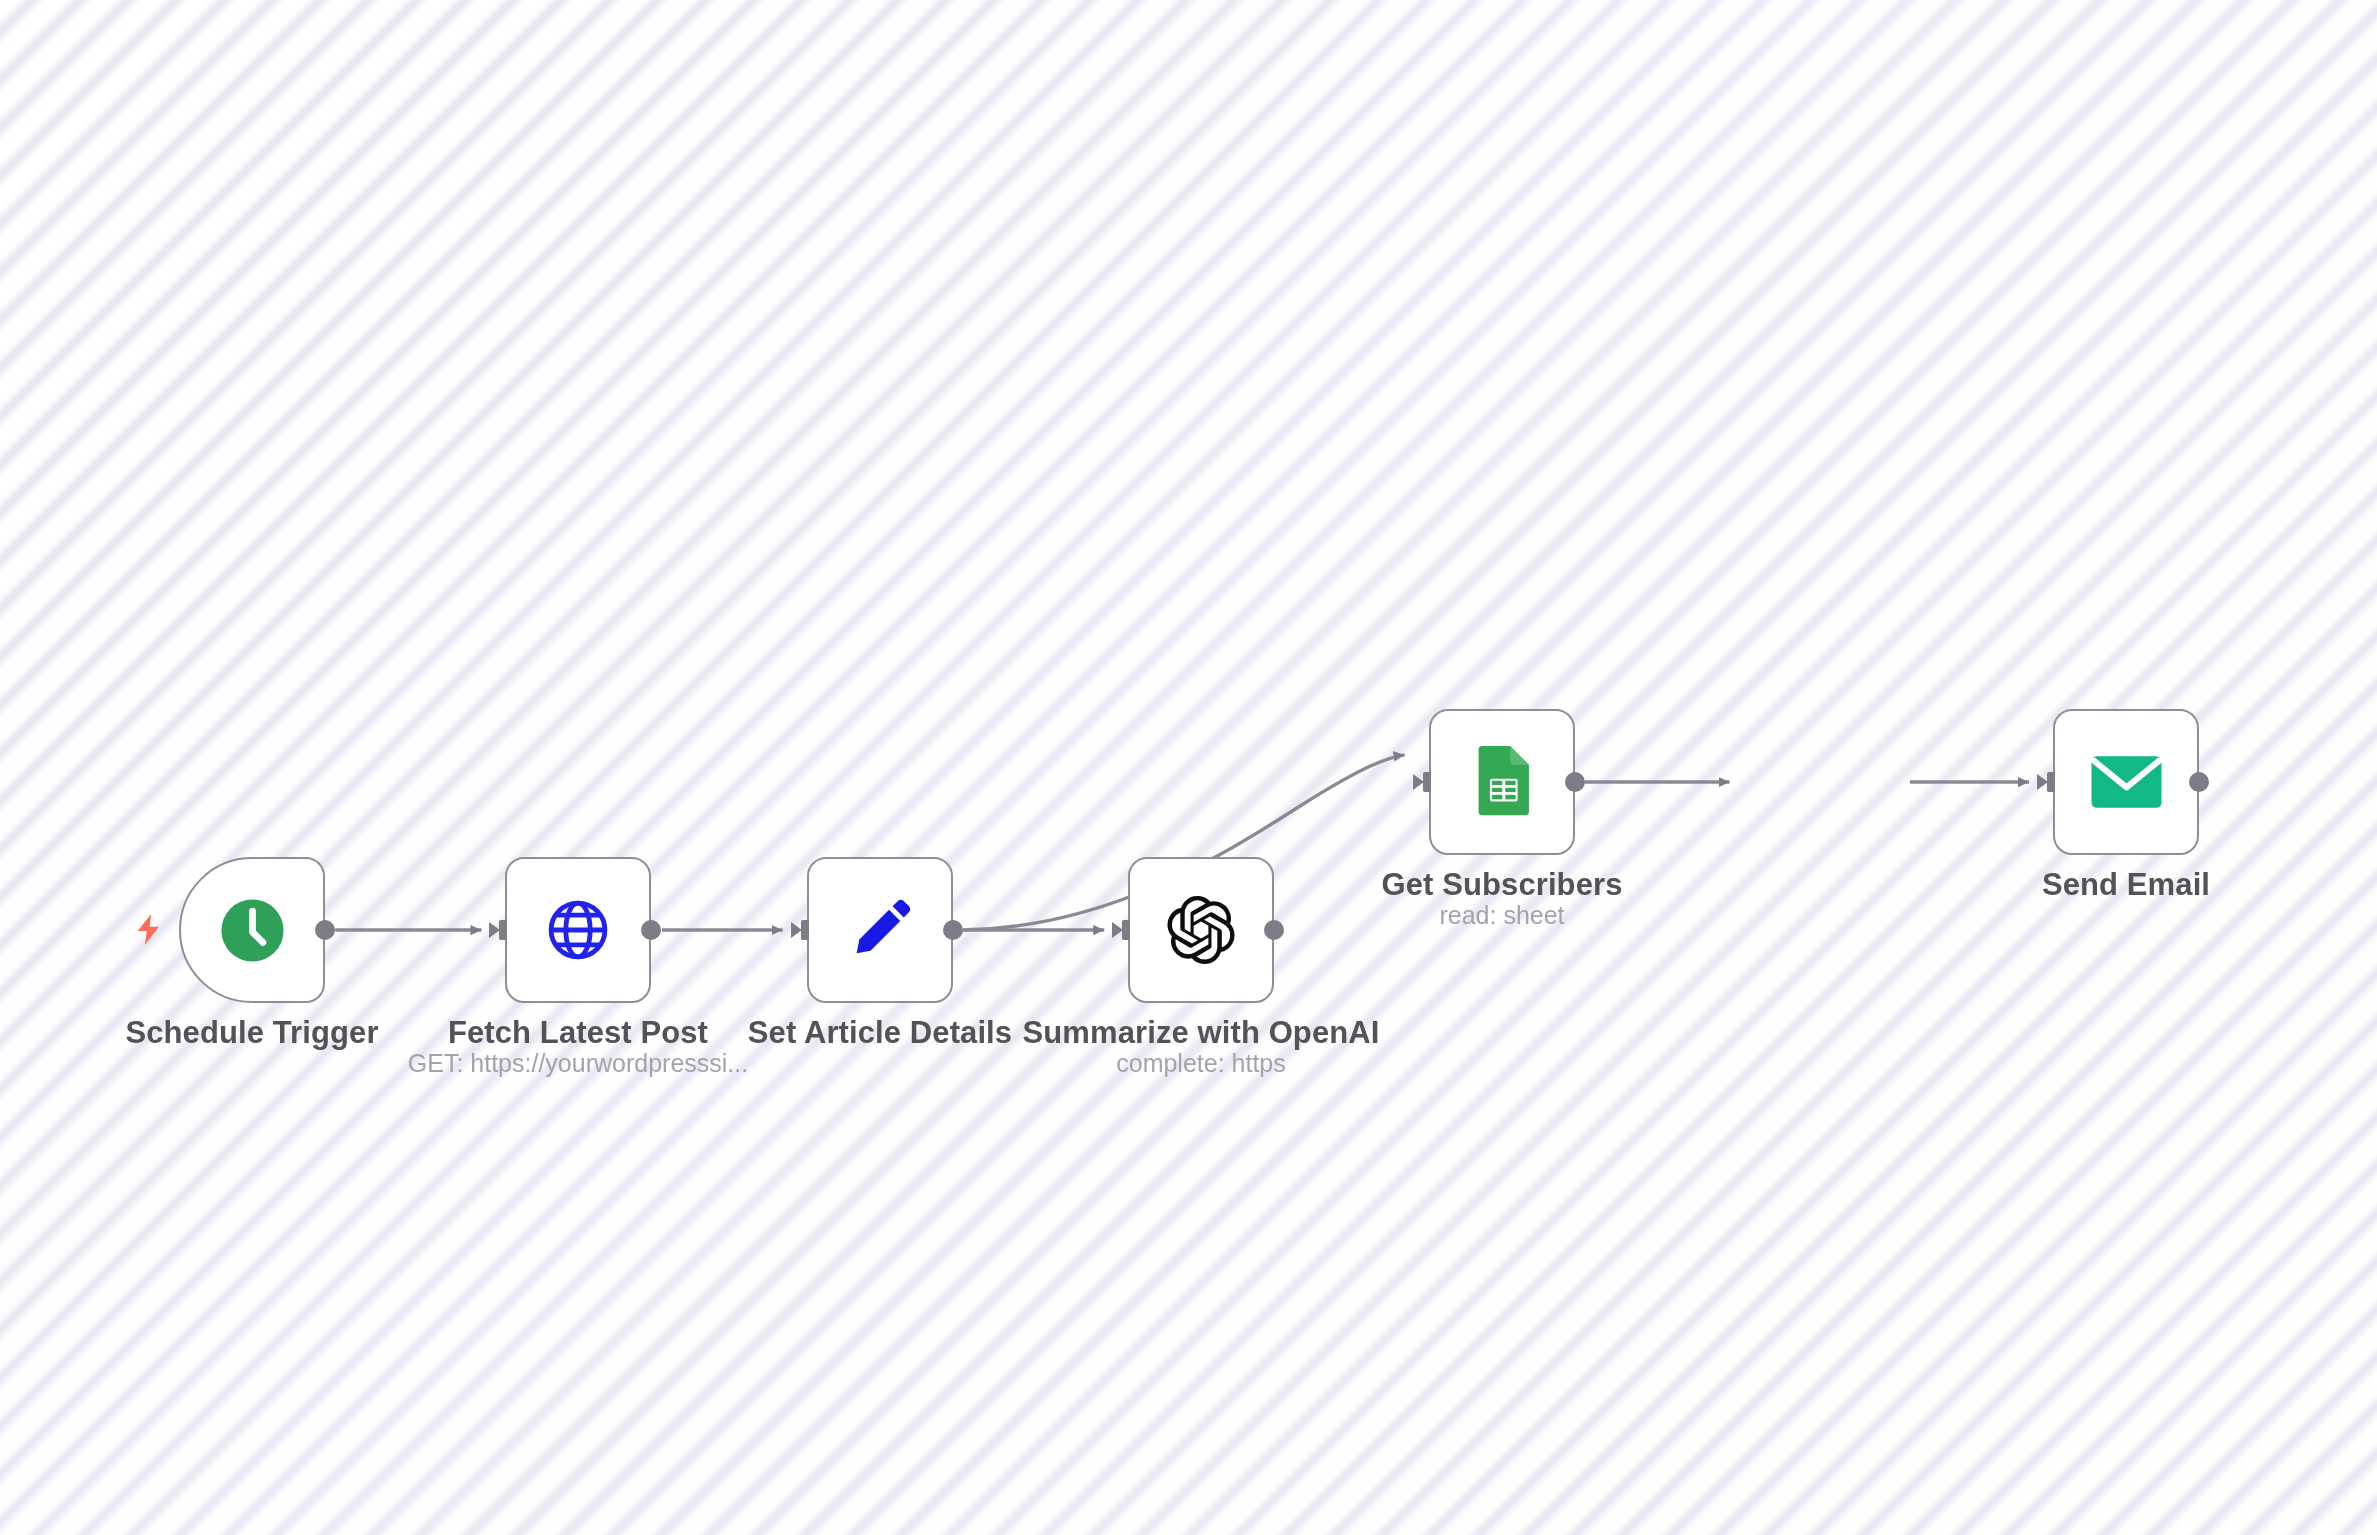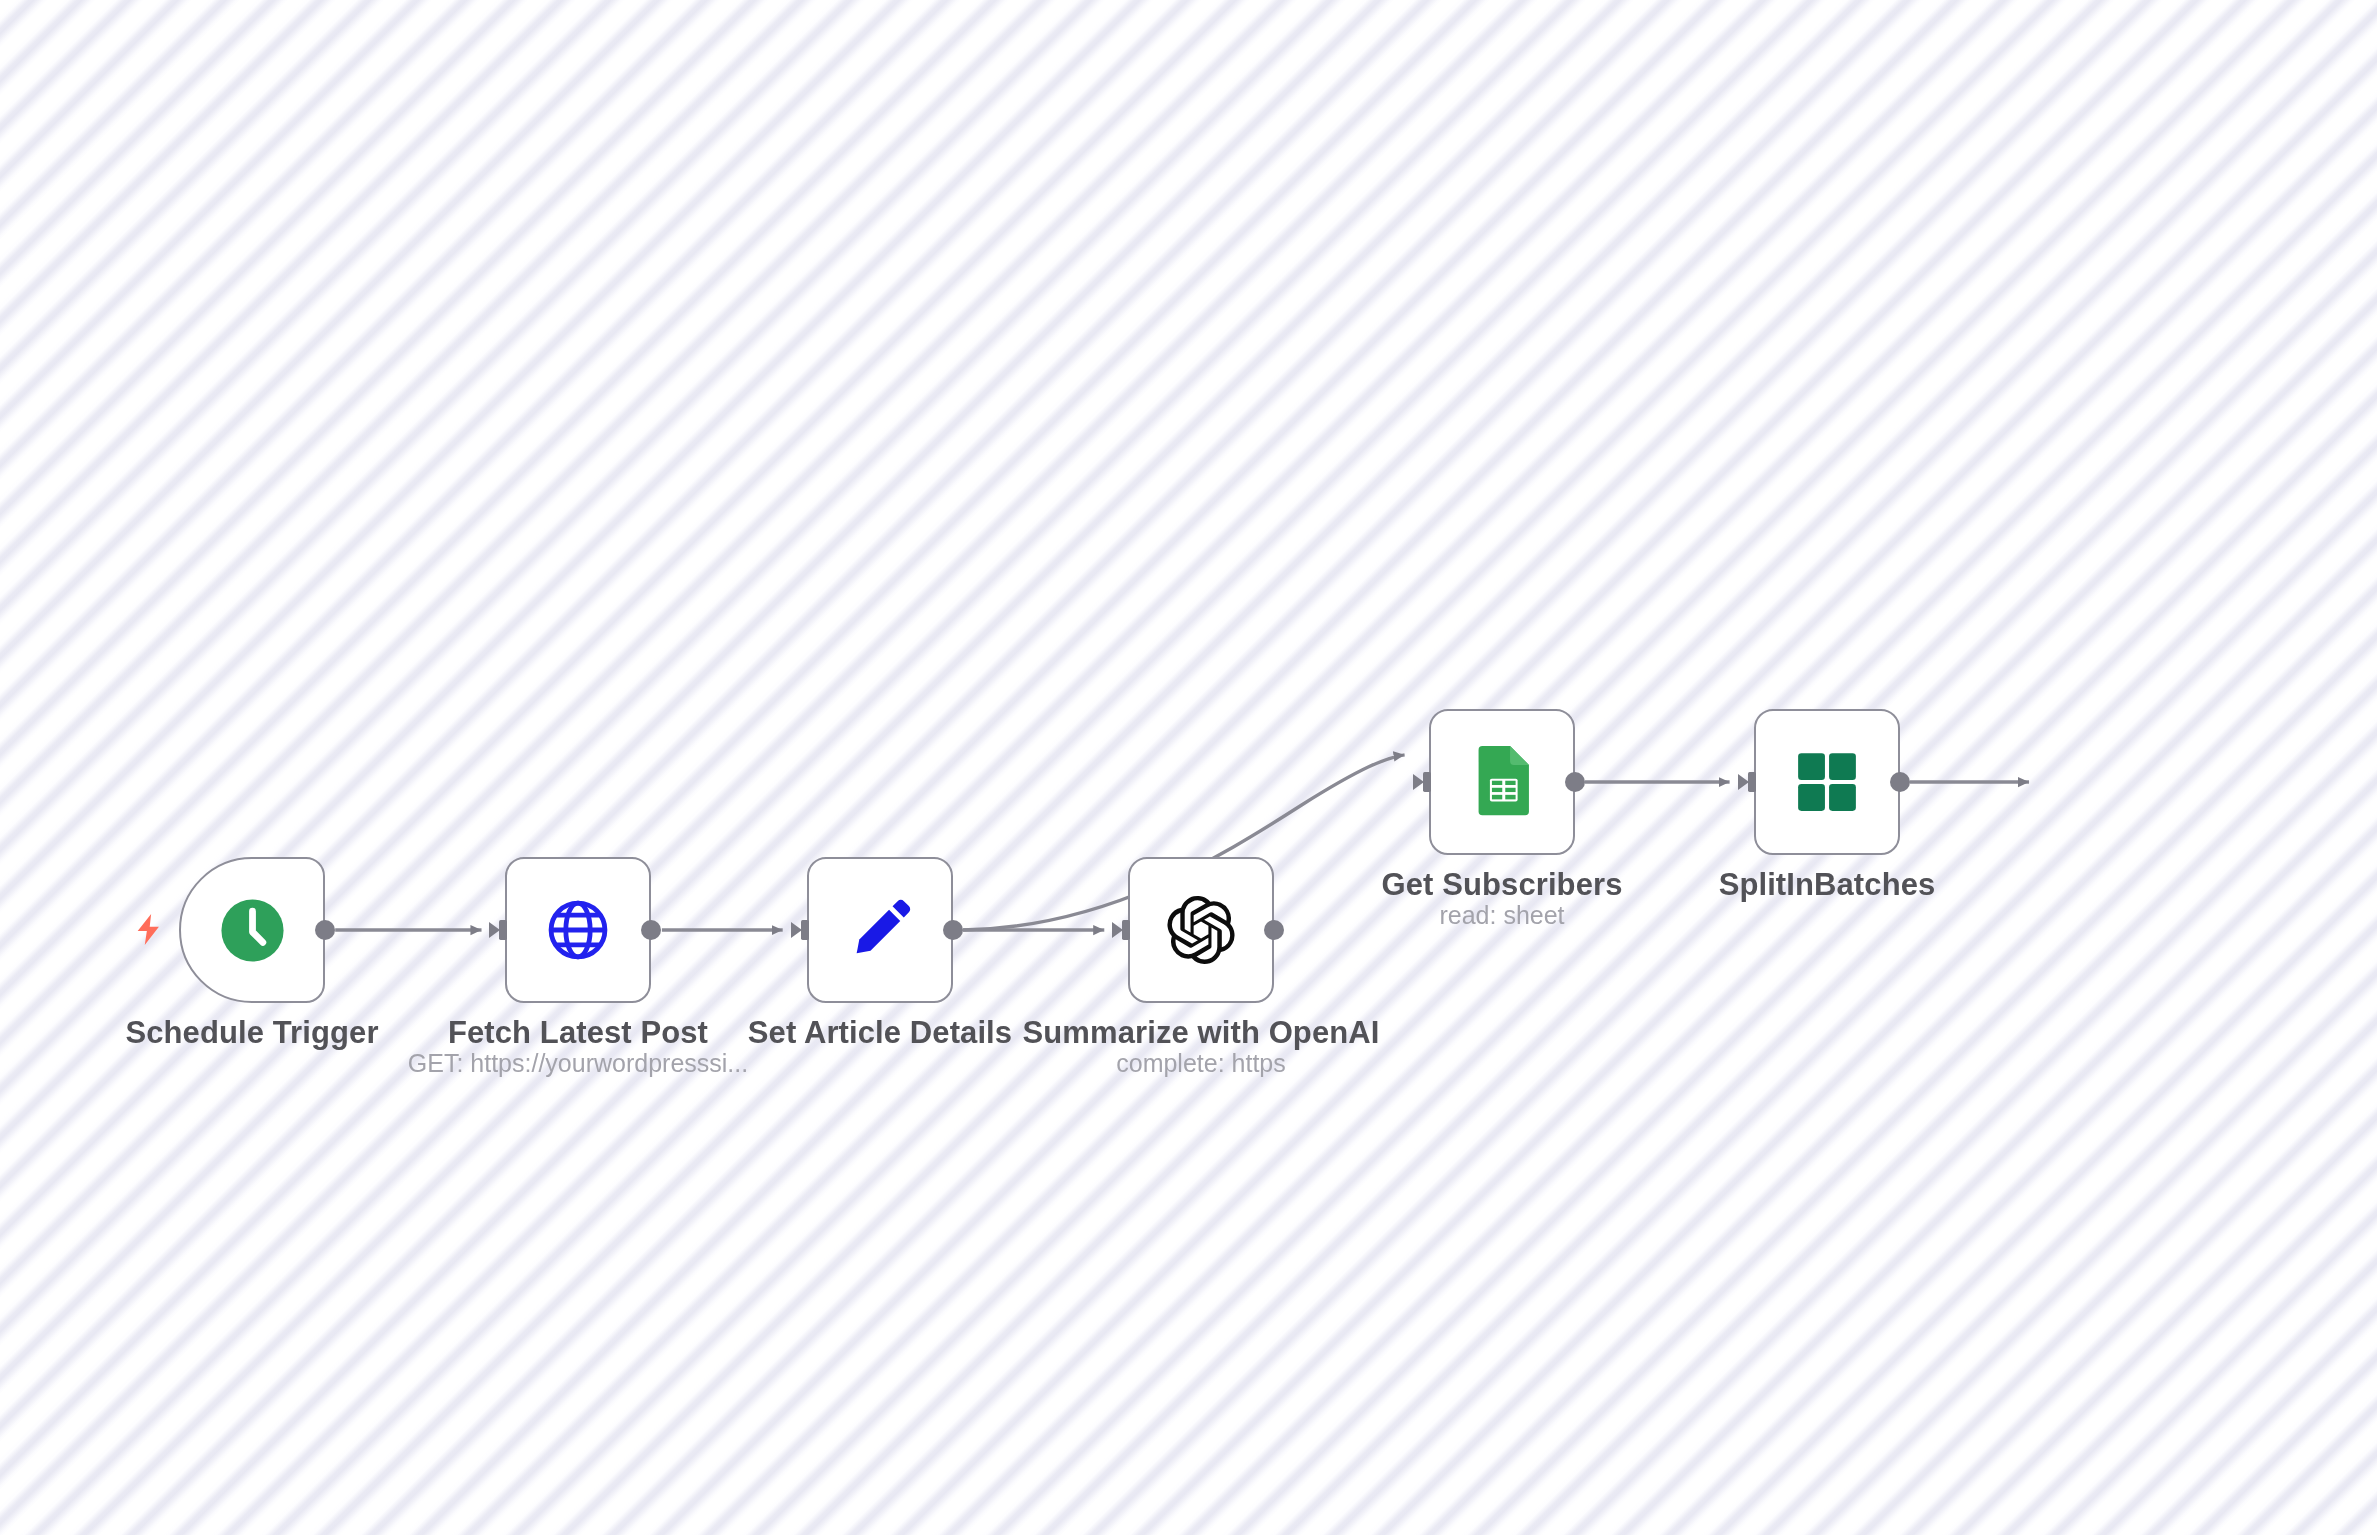--- a/index.html
+++ b/index.html
@@ -287,36 +287,32 @@
     </div>
     <div class="port-in">
       <div class="tri"></div>
         <div class="tab"></div>
     </div>
     <div class="port-out"></div>
     <div class="node-label">Get Subscribers</div>
     <div class="node-sublabel">read: sheet</div>
   </div>
 
-  <div class="node" style="left:1754px; top:709px; width:146px; height:146px;">
-    <div class="node-box">
-      <div class="icon-wrap">
-        <svg viewBox="0 0 48 48" width="66" height="66">
-          <g fill="#0f7a52">
-            <rect x="3" y="3" width="19.5" height="19.5" rx="2.4"></rect>
-            <rect x="25.5" y="3" width="19.5" height="19.5" rx="2.4"></rect>
-            <rect x="3" y="25.5" width="19.5" height="19.5" rx="2.4"></rect>
-            <rect x="25.5" y="25.5" width="19.5" height="19.5" rx="2.4"></rect>
-          </g>
-        </svg>
-      </div>
-    </div>
-    <div class="port-in">
-      <div class="tri"></div>
-        <div class="tab"></div>
-    </div>
-    <div class="port-out"></div>
-    <div class="node-label">SplitInBatches</div>
-  </div>
-
+
+  <div class="node" style="left:2053px; top:709px; width:146px; height:146px;">
+    <div class="node-box">
+      <div class="icon-wrap">
+        <svg viewBox="0 0 48 36" width="73" height="56">
+          <rect x="1" y="1" width="46" height="34" rx="3.5" fill="#12b886"></rect>
+          <path d="M2.5 4 L24 21.5 L45.5 4" stroke="#ffffff" stroke-width="4" fill="none" stroke-linecap="round" stroke-linejoin="round"></path>
+        </svg>
+      </div>
+    </div>
+    <div class="port-in">
+      <div class="tri"></div>
+        <div class="tab"></div>
+    </div>
+    <div class="port-out"></div>
+    <div class="node-label">Send Email</div>
+  </div>
 
 </div>
 
 
 </body></html>

